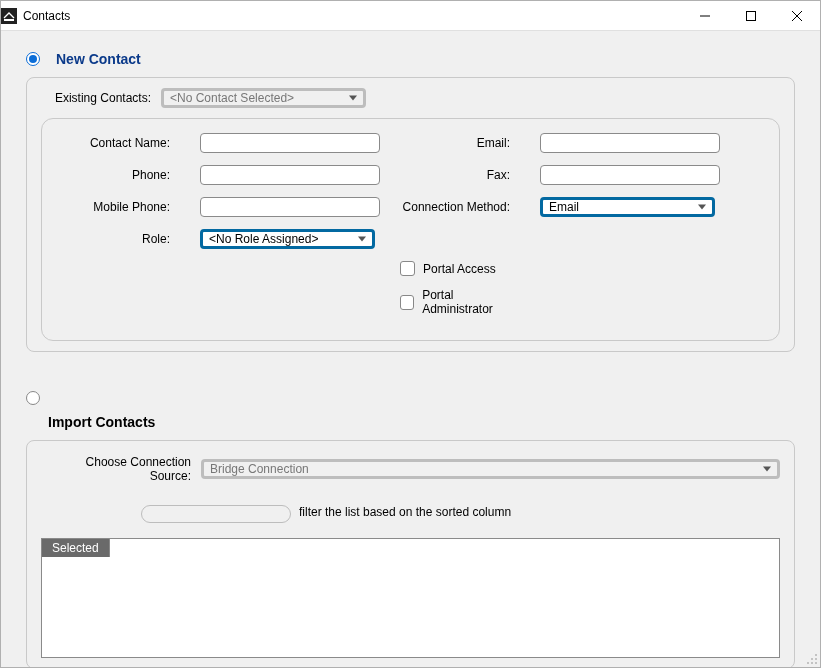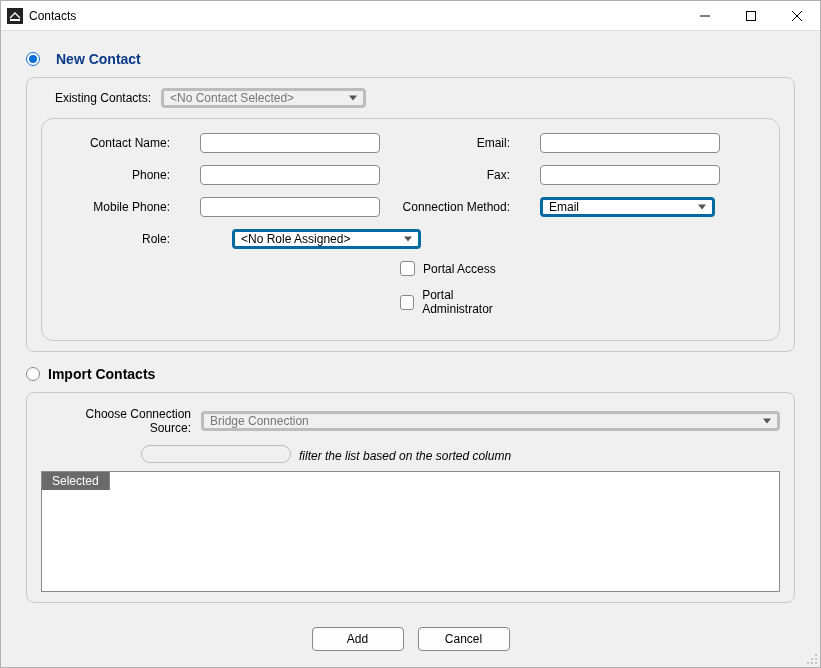--- a/index.html
+++ b/index.html
@@ -22,21 +22,20 @@
     height: 30px;
     background: #fff;
     display: flex;
     align-items: center;
     justify-content: space-between;
     border-bottom: 1px solid #e0e0e0;
   }
   .titlebar-left {
     display: flex;
     align-items: center;
-    padding-left: 6px;
   }
   .app-icon {
     width: 16px; height: 16px;
     background: #222;
     margin-right: 6px;
     display: flex;
     align-items: center;
     justify-content: center;
   }
   .app-icon svg { width: 12px; height: 12px; }
@@ -84,20 +83,21 @@
   .radio-label-selected {
     font-size: 14px;
     font-weight: 600;
     color: #0b3a8a;
     padding-left: 8px;
   }
   .radio-label-unselected {
     font-size: 14px;
     font-weight: 600;
     color: #000;
+    margin-top: 48px;
   }
   .panel {
     border: 1px solid #c9c9c9;
     border-radius: 8px;
     background: #f0f0f0;
     padding: 10px 14px;
     margin: 4px 0 14px 0;
   }
   .existing-row {
     display: flex;
@@ -177,29 +177,28 @@
     fill: none;
   }
   .import-panel {
     flex: 1;
     display: flex;
     flex-direction: column;
   }
   .source-row {
     display: flex;
     align-items: center;
-    margin-bottom: 10px;
+    margin-bottom: 22px;
     padding-top: 4px;
   }
   .filter-row {
     display: flex;
-    align-items: flex-end;
-    margin-bottom: 8px;
+    align-items: flex-start;
+    margin-bottom: 15px;
     padding-left: 100px;
-    font-style: italic;
   }
   .filter-input {
     width: 150px;
     border: 1px solid #bdbdbd;
     border-radius: 10px;
     background: #f0f0f0;
     height: 18px;
     margin-right: 8px;
   }
   .grid-holder {
@@ -303,21 +302,21 @@
           <input class="text-input" value="" style="">
 
           <div class="label-r">Mobile Phone:</div>
           <input class="text-input" value="" style="">
           <div class="label-r">Connection Method:</div>
           <div class="select" style="width:175px;">
             <span>Email</span>
           </div>
 
           <div class="label-r">Role:</div>
-          <div class="select" style="width:189px;margin-left:32px;">
+          <div class="select" style="width:175px;">
             <span>&lt;No Role Assigned&gt;</span>
           </div>
           <div></div>
 
           <div></div>
             <div></div>
             <div></div>
           <div class="cb-row" style="">
             <div class="checkbox"></div>
             <span>Portal Access</span>

